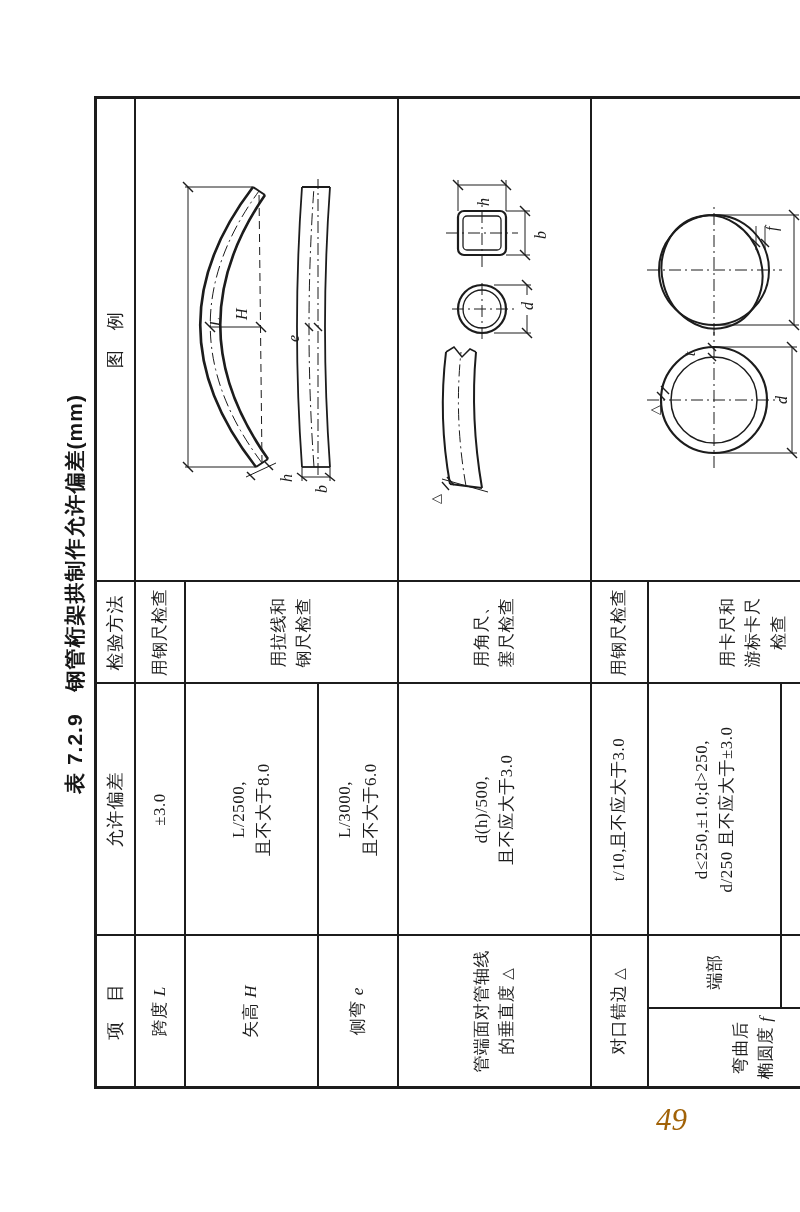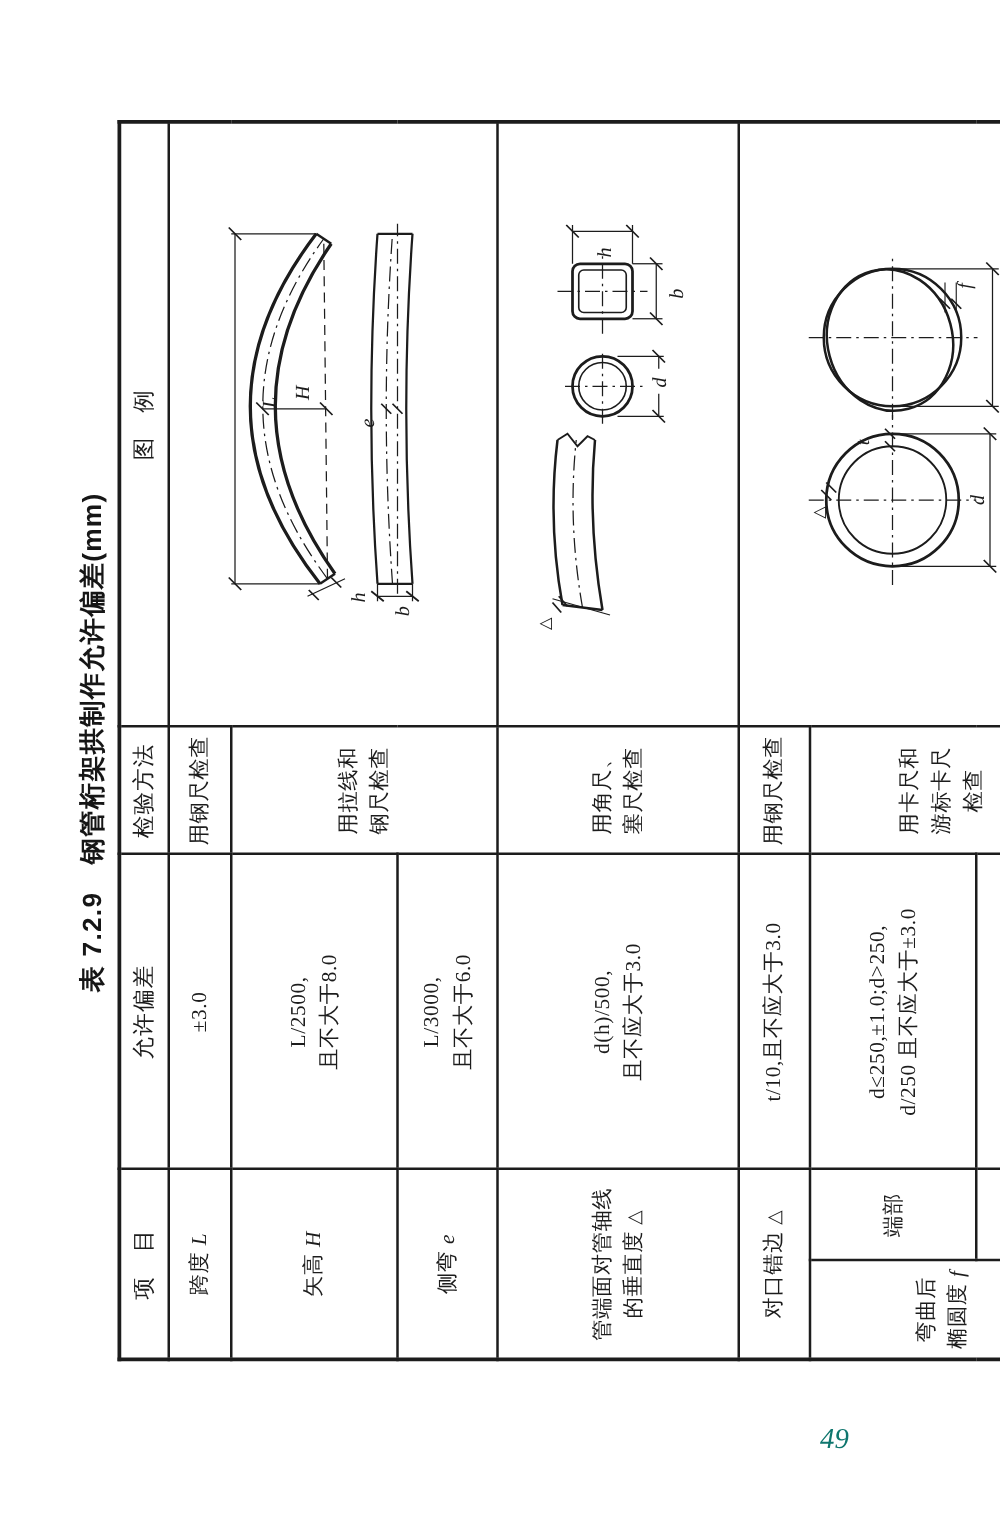--- a/index.html
+++ b/index.html
@@ -37,21 +37,21 @@
   svg.fig { display:block; }
   svg.fig text {
     font-size:16px; font-style:italic;
     font-family:"Liberation Serif","DejaVu Serif",serif;
     fill:#1c1c1c; stroke:none; letter-spacing:0;
   }
   svg.fig text.tri { font-style:normal; font-size:13px; }
   .pageno {
     position:absolute; left:656px; top:1102px;
     font-family:"Liberation Serif",serif; font-style:italic;
-    font-size:23px; color:#0f766e;margin-top:36px;
+    font-size:31px; color:#a16207;
   }
 </style>
 </head>
 <body>
 
 <div class="page">
   <div class="rot">
 
     <div class="title">
       <span>表 7.2.9</span><span class="gap"></span><span>钢管桁架拱制作允许偏差(mm)</span>

